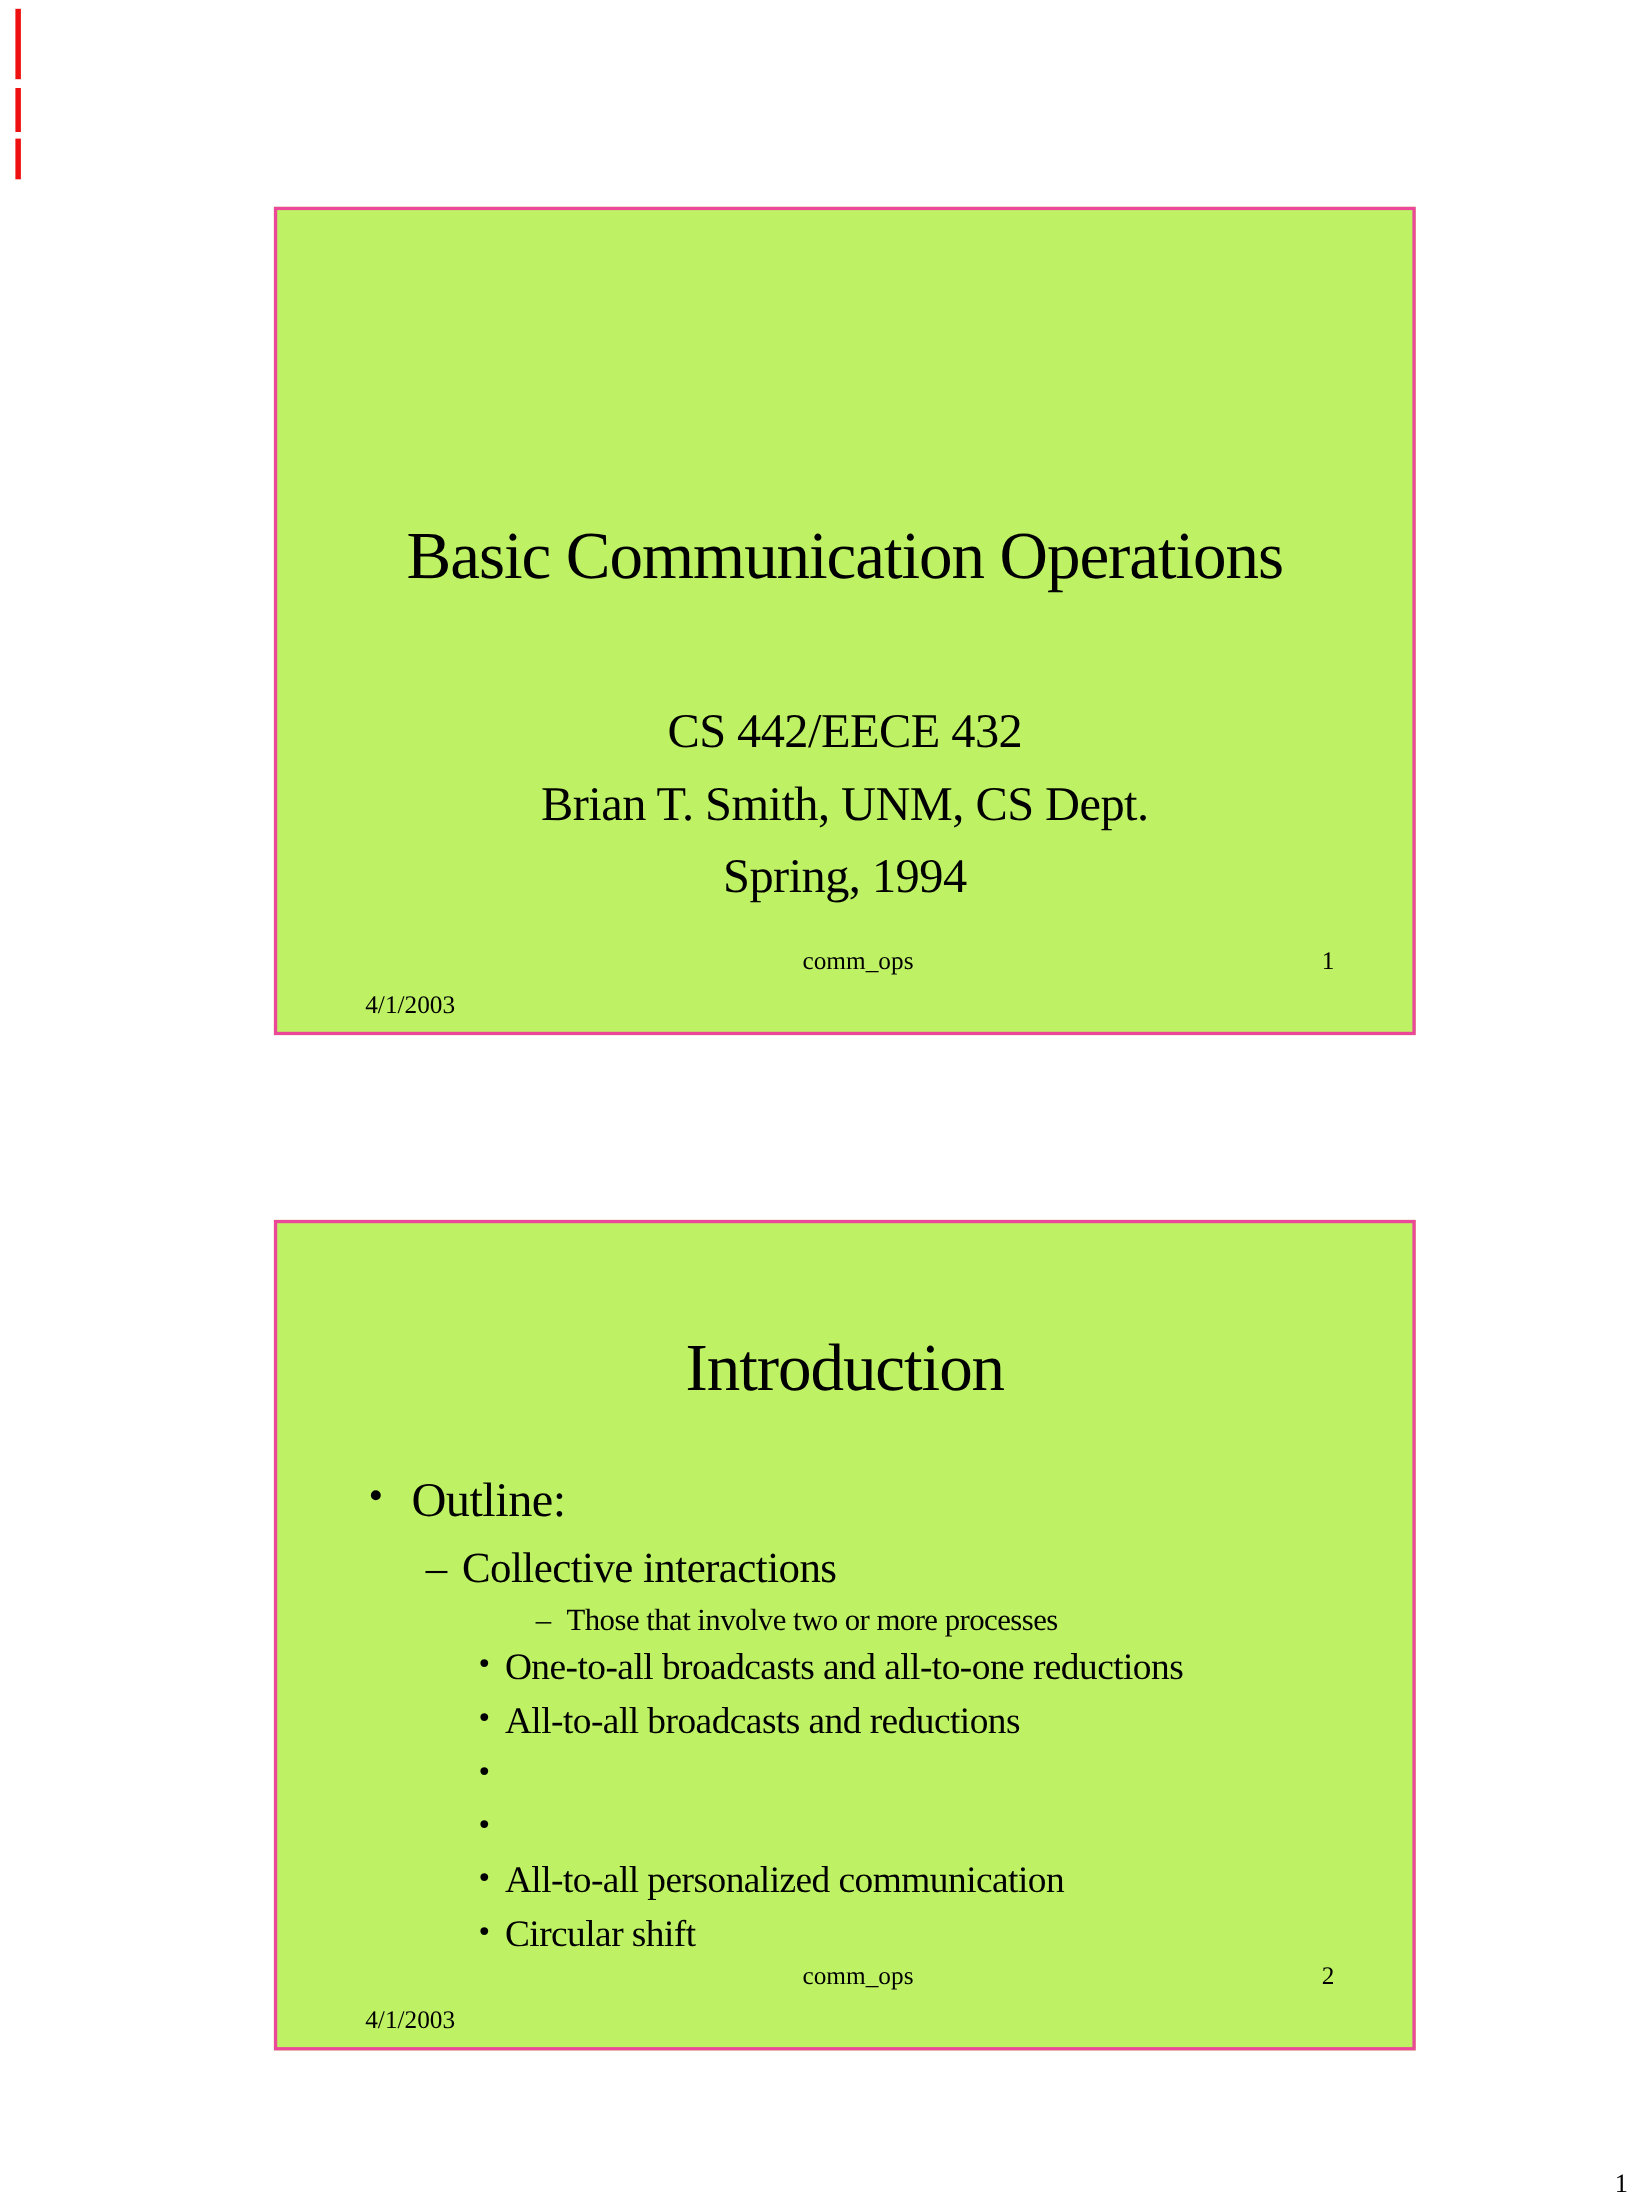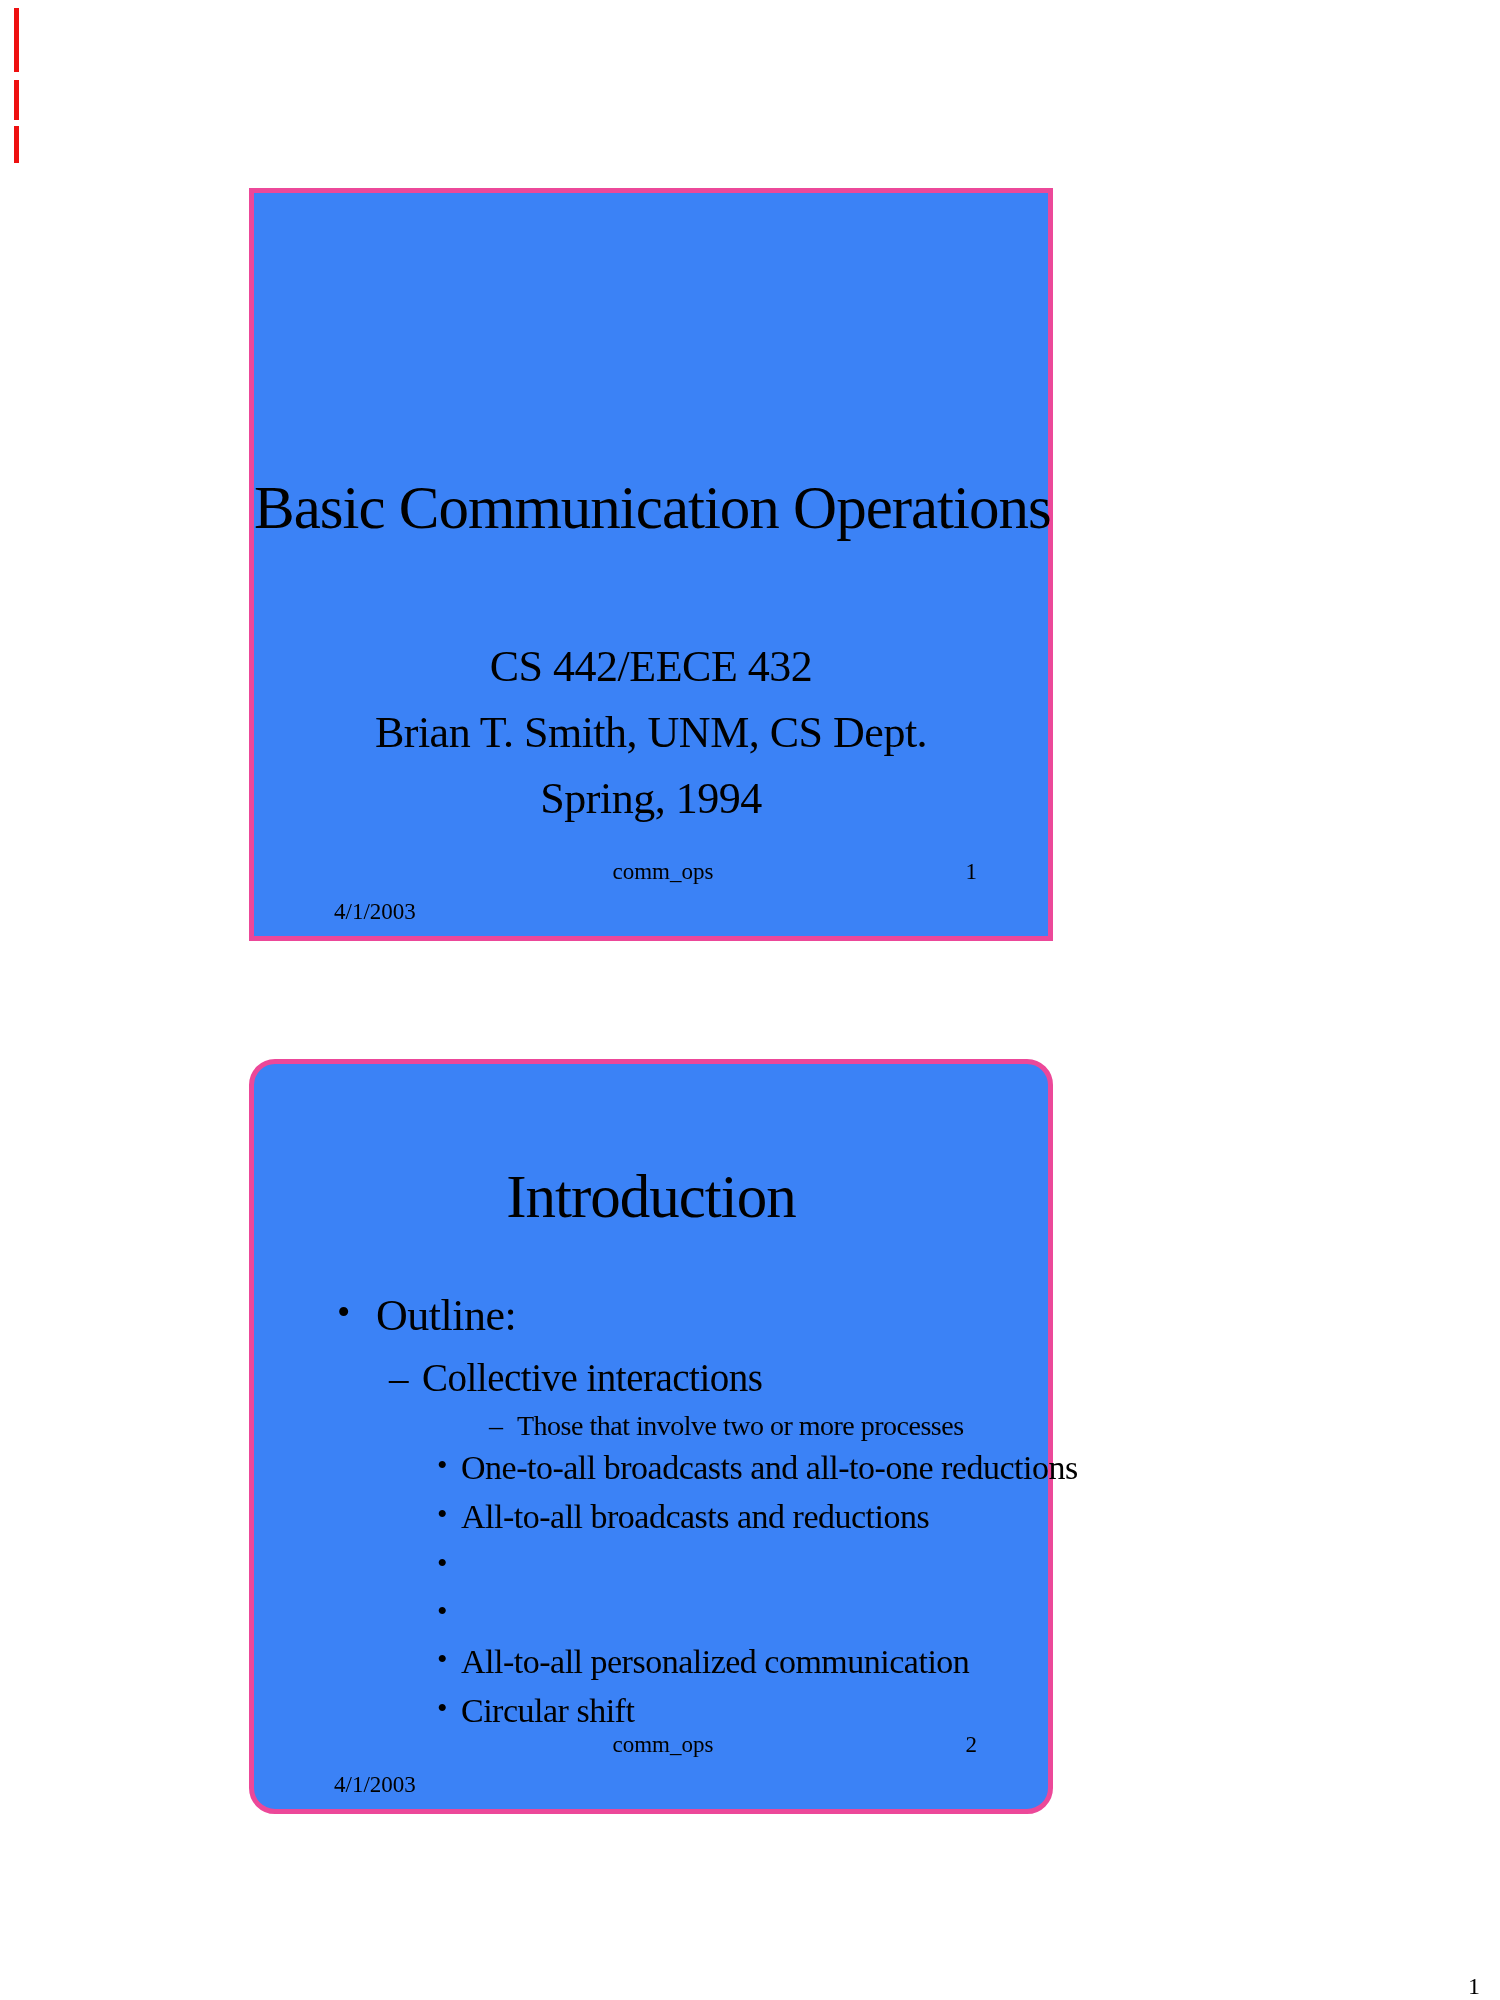--- a/index.html
+++ b/index.html
@@ -8,25 +8,25 @@
     position:relative; width:1500px; height:2000px; background:#ffffff;
     font-family:"Liberation Serif","DejaVu Serif",serif; color:#000;
     overflow:hidden;
   }
   .scan-mark { position:absolute; left:14px; width:5px; }
   .mark-1 { top:8px;  height:64px; }
   .mark-2 { top:80px; height:40px; }
   .mark-3 { top:126px; height:37px; }
 
   .slide {
-    position:absolute; left:249px; width:804px;
-    border:5px solid #ec4899; background:#3b82f6;
+    position:absolute; left:249px; width:1038px;
+    border:3px solid #ec4899; background:#bef264;
   }
   .slide-1 { top:188px;  height:753px; }
-  .slide-2 { top:1059px; height:755px;border-radius:26px; }
+  .slide-2 { top:1109px; height:755px; }
 
   .s1-title {
     position:absolute; top:281px; left:0; right:0;
     text-align:center; font-size:61px; line-height:1.1;
     letter-spacing:-1px; white-space:nowrap;
   }
   .s1-subtitle {
     position:absolute; top:441px; left:0; right:0;
     text-align:center; font-size:44px; line-height:66px;
     letter-spacing:-0.5px;

